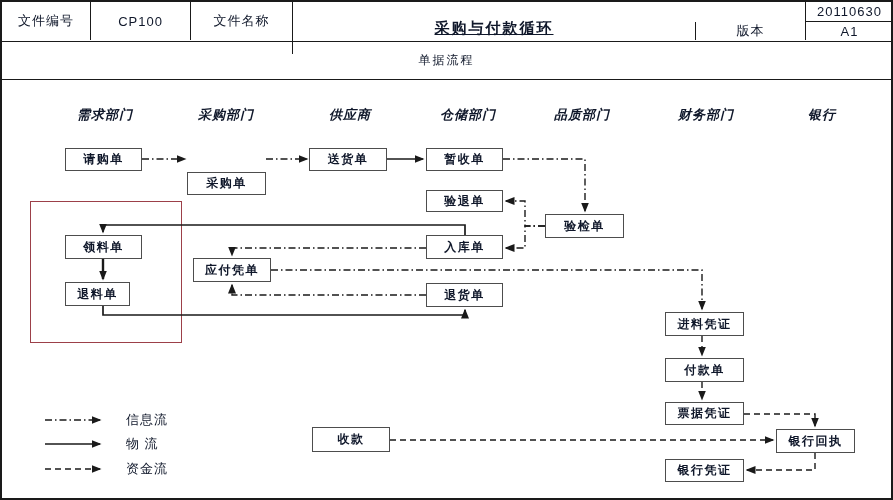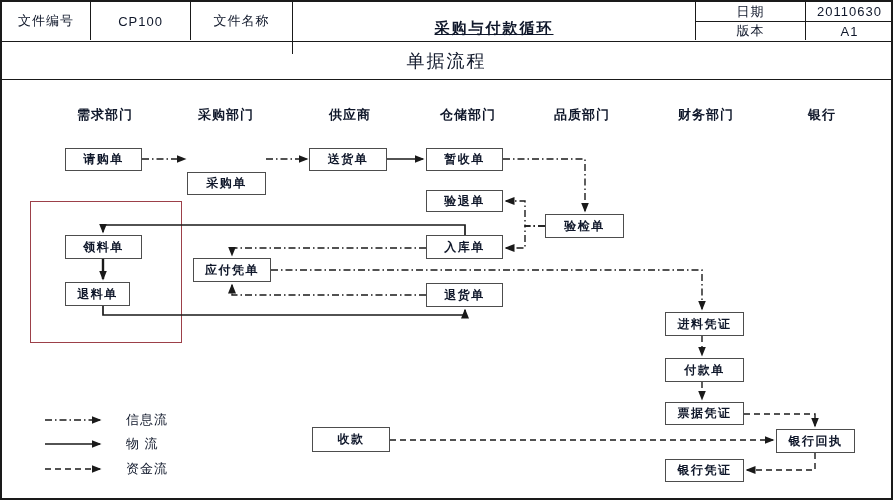--- a/index.html
+++ b/index.html
@@ -5,44 +5,43 @@
   html,body{margin:0;padding:0;background:#fff;}
   .page{
     position:relative;width:893px;height:500px;box-sizing:border-box;
     border:2px solid #1a1a1a;background:#fff;overflow:hidden;
     font-family:"Liberation Sans","DejaVu Sans",sans-serif;color:#0f172a;
   }
   .cell{position:absolute;display:flex;align-items:center;justify-content:center;
     box-sizing:border-box;font-size:13px;letter-spacing:1px;}
   .hdr-row1{position:absolute;left:0;top:0;width:100%;height:40px;border-bottom:1.5px solid #1a1a1a;box-sizing:border-box;}
   .hdr-row2{position:absolute;left:0;top:40px;width:100%;height:38px;border-bottom:1.5px solid #1a1a1a;box-sizing:border-box;
-    display:flex;align-items:center;justify-content:center;font-size:18px;letter-spacing:2px;}
+    display:flex;align-items:center;justify-content:center;font-size:12px;letter-spacing:2px;}
   .vline{border-left:1px solid #1a1a1a;}
   .title-cell{font-weight:bold;font-size:15px;letter-spacing:2px;}
   .sub-bottom{border-bottom:1px solid #1a1a1a;}
   .col-label{position:absolute;top:104px;width:96px;text-align:center;
-    font-size:13px;font-weight:600;letter-spacing:1px;}
+    font-size:13px;font-weight:600;letter-spacing:1px;font-style:italic;}
   .node{position:absolute;box-sizing:border-box;border:1px solid #4d4d4d;background:#fff;
     display:flex;align-items:center;justify-content:center;
     font-size:12px;font-weight:600;letter-spacing:1.5px;z-index:3;}
   .legend-label{position:absolute;width:70px;font-size:13px;letter-spacing:1px;}
   .highlight-rect{position:absolute;box-sizing:border-box;border:1px solid #9c4049;z-index:1;}
   #edge-layer{position:absolute;left:0;top:0;width:893px;height:500px;z-index:2;pointer-events:none;}
 </style>
 </head>
 <body>
 
 <div class="page">
 
   <div class="hdr-row1">
     <div class="cell" style="left:0;top:0;width:88px;height:38px;">文件编号</div>
     <div class="cell vline" style="left:88px;top:0;width:100px;height:38px;">CP100</div>
     <div class="cell vline" style="left:188px;top:0;width:102px;height:38px;">文件名称</div>
     <div class="cell vline title-cell" style="left:290px;top:0;width:403px;height:52px;text-decoration:underline;">采购与付款循环</div>
-    <div class="cell vline sub-bottom" style="left:693px;top:0;width:110px;height:20px;">日期</div>
     <div class="cell vline sub-bottom" style="left:803px;top:0;width:88px;height:20px;">20110630</div>
     <div class="cell vline" style="left:693px;top:20px;width:110px;height:18px;">版本</div>
     <div class="cell vline" style="left:803px;top:20px;width:88px;height:18px;">A1</div>
   </div>
 
   <div class="hdr-row2">
     <span>单据流程</span>
   </div>
 
   <div>

